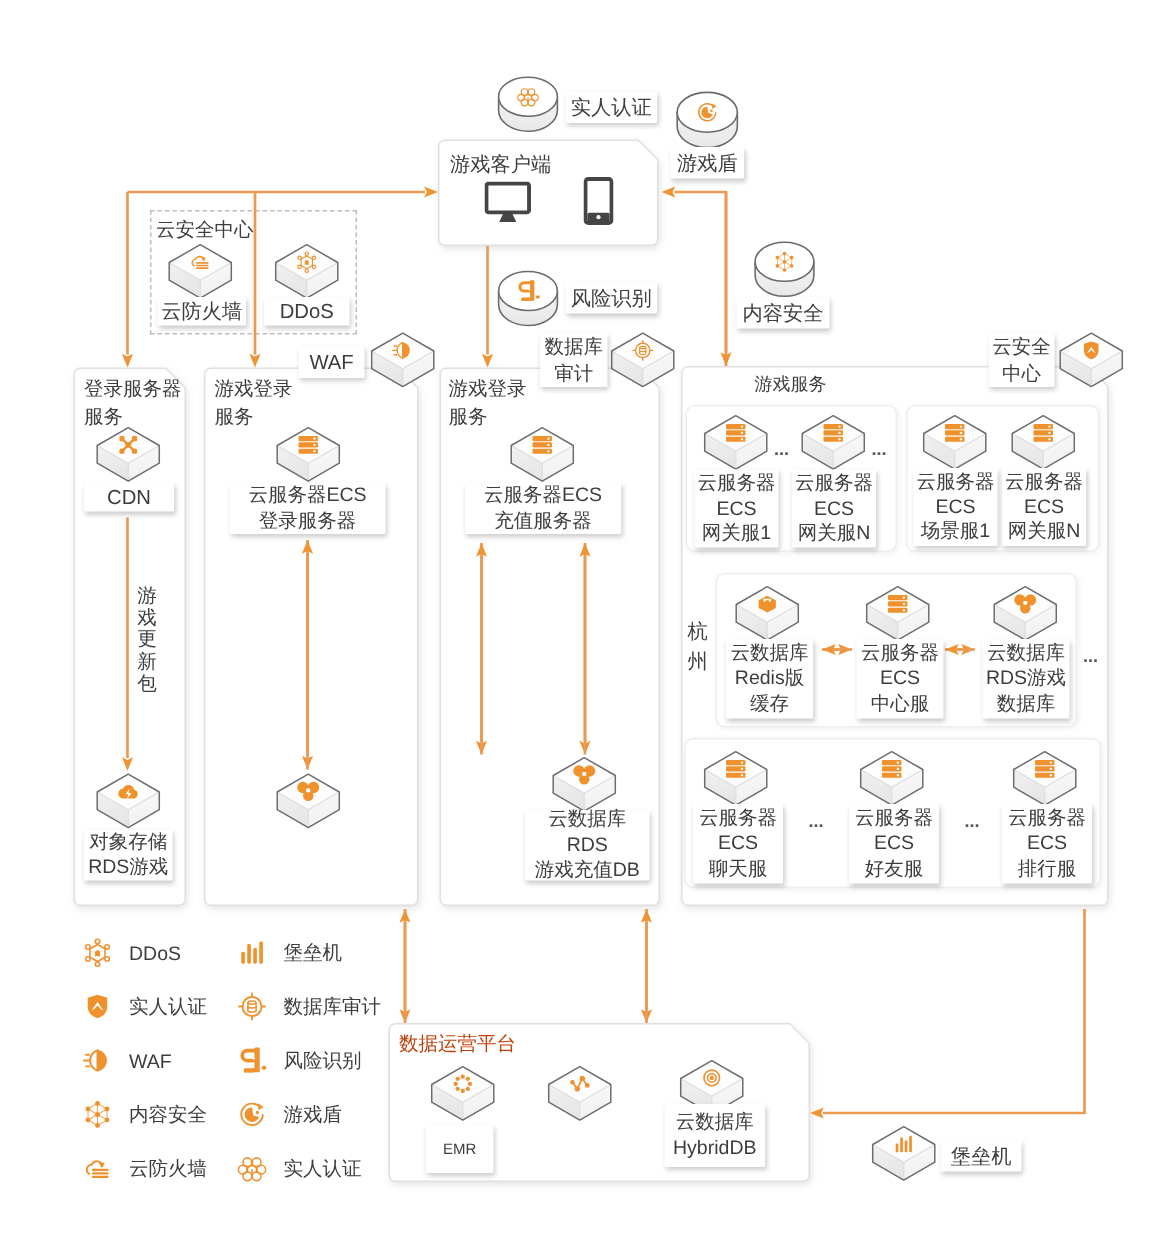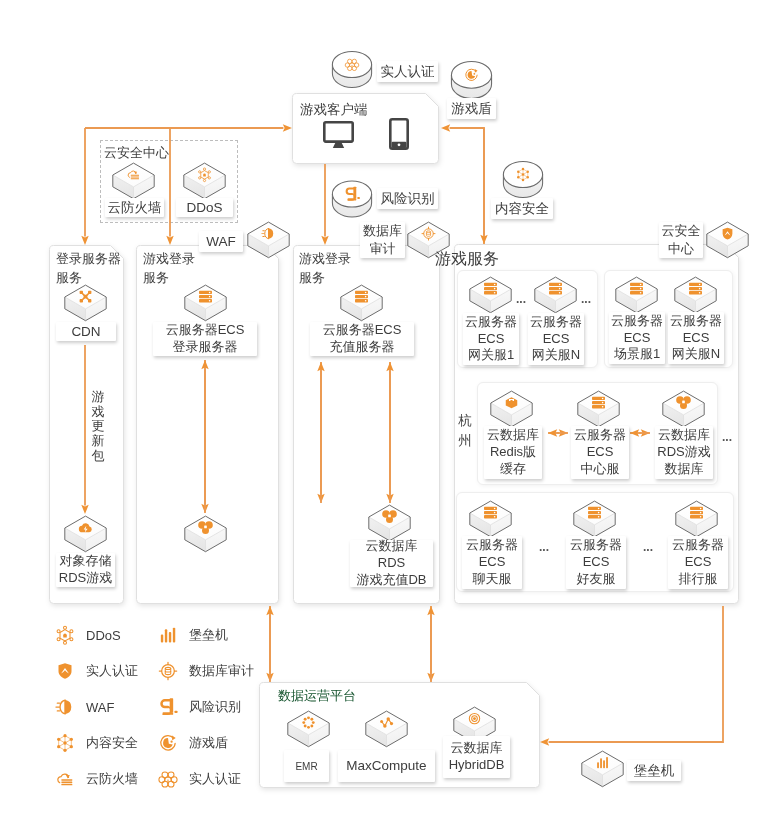--- a/index.html
+++ b/index.html
@@ -618,21 +618,21 @@
       </svg>
     </div>
 <div class="chip" style="left:350px;top:540px;width:83px;height:47px;font-size:13px;line-height:1.3">云数据库
 RDS
 游戏充值DB</div>
 <div class="cutcard" style="left:454px;top:244px;width:285px;height:360px">
       <svg width="285" height="360" viewBox="0 0 285 360">
         <path d="M4.5 0.5 H271.5 L284.5 13.5 V355.5 A4.0 4.0 0 0 1 280.5 359.5 H4.5 A4.0 4.0 0 0 1 0.5 355.5 V4.5 A4.0 4.0 0 0 1 4.5 0.5 Z" fill="#ffffff" stroke="#e0e0e0" stroke-width="1"></path>
       </svg>
     </div>
-<div class="plain" style="left:432px;top:249px;width:70px;font-size:16px;text-align:center;line-height:1.3;color:#3d3d3d">游戏服务</div>
+<div class="plain" style="left:481px;top:249px;width:70px;font-size:12px;text-align:right;line-height:1.3;color:#3d3d3d">游戏服务</div>
 <div class="subpanel" style="left:457px;top:270px;width:141px;height:98px"></div>
 <div class="ico" style="left:468px;top:276px">
       <svg viewBox="0 0 45 39" width="45" height="39">
         <defs>
           <linearGradient id="cgL16" x1="0" y1="0" x2="0.25" y2="1">
             <stop offset="0" stop-color="#f1f1f1"></stop>
             <stop offset="1" stop-color="#e6e6e6"></stop>
           </linearGradient>
           <linearGradient id="cgR16" x1="0" y1="0" x2="0.25" y2="1">
             <stop offset="0" stop-color="#fafafa"></stop>
@@ -1000,21 +1000,21 @@
       </svg>
     </div>
 <div class="chip" style="left:668px;top:536px;width:60px;height:53px;font-size:13px;line-height:1.3">云服务器
 ECS
 排行服</div>
 <div class="cutcard" style="left:259px;top:682px;width:281px;height:106px">
       <svg width="281" height="106" viewBox="0 0 281 106">
         <path d="M4.5 0.5 H267.5 L280.5 13.5 V101.5 A4.0 4.0 0 0 1 276.5 105.5 H4.5 A4.0 4.0 0 0 1 0.5 101.5 V4.5 A4.0 4.0 0 0 1 4.5 0.5 Z" fill="#ffffff" stroke="#e0e0e0" stroke-width="1"></path>
       </svg>
     </div>
-<div class="plain" style="left:266px;top:688px;width:90px;font-size:13px;text-align:right;line-height:1.3;color:#14532d">数据运营平台</div>
+<div class="plain" style="left:266px;top:688px;width:90px;font-size:13px;text-align:left;line-height:1.3;color:#c2410c">数据运营平台</div>
 <div class="ico" style="left:286px;top:710px">
       <svg viewBox="0 0 45 39" width="45" height="39">
         <defs>
           <linearGradient id="cgL26" x1="0" y1="0" x2="0.25" y2="1">
             <stop offset="0" stop-color="#f1f1f1"></stop>
             <stop offset="1" stop-color="#e6e6e6"></stop>
           </linearGradient>
           <linearGradient id="cgR26" x1="0" y1="0" x2="0.25" y2="1">
             <stop offset="0" stop-color="#fafafa"></stop>
             <stop offset="1" stop-color="#f0f0f0"></stop>
@@ -1071,21 +1071,20 @@
           <g>
    <path d="M4.2 10.2 L9.4 17.4 L14.8 6.2 L20.0 13.6" fill="none" stroke="#ef922e" stroke-width="1.9" stroke-linecap="round" stroke-linejoin="round"></path>
    <circle cx="4.2" cy="10.2" r="2.4" fill="#ef922e"></circle>
             <circle cx="9.4" cy="17.4" r="2.8" fill="#ef922e"></circle>
    <circle cx="14.8" cy="6.2" r="2.8" fill="#ef922e"></circle>
             <circle cx="20.0" cy="13.6" r="2.6" fill="#ef922e"></circle>
  </g>
         </g>
       </svg>
     </div>
-<div class="chip" style="left:338px;top:750px;width:97px;height:32px;font-size:13.5px;line-height:1.3">MaxCompute</div>
 <div class="ico" style="left:452px;top:706px">
       <svg viewBox="0 0 45 39" width="45" height="39">
         <defs>
           <linearGradient id="cgL28" x1="0" y1="0" x2="0.25" y2="1">
             <stop offset="0" stop-color="#f1f1f1"></stop>
             <stop offset="1" stop-color="#e6e6e6"></stop>
           </linearGradient>
           <linearGradient id="cgR28" x1="0" y1="0" x2="0.25" y2="1">
             <stop offset="0" stop-color="#fafafa"></stop>
             <stop offset="1" stop-color="#f0f0f0"></stop>

